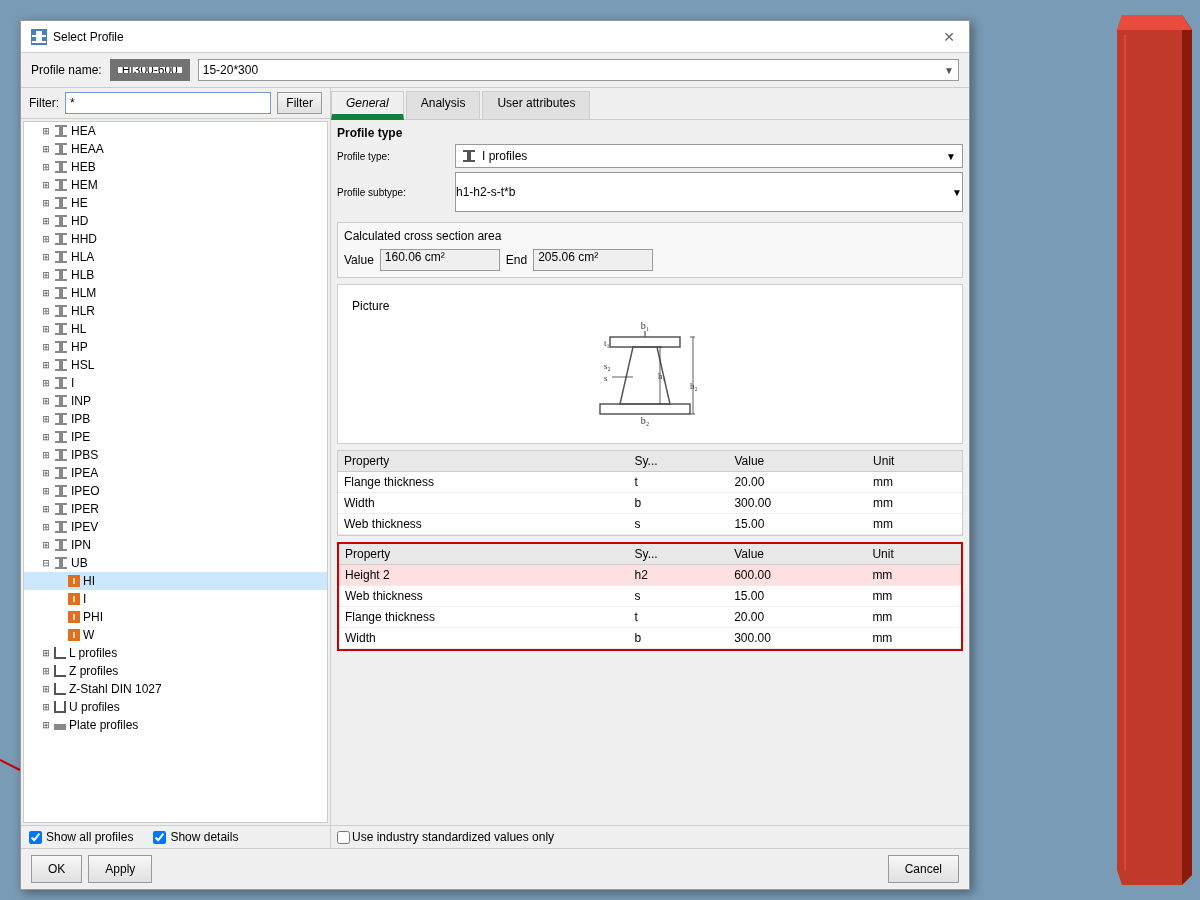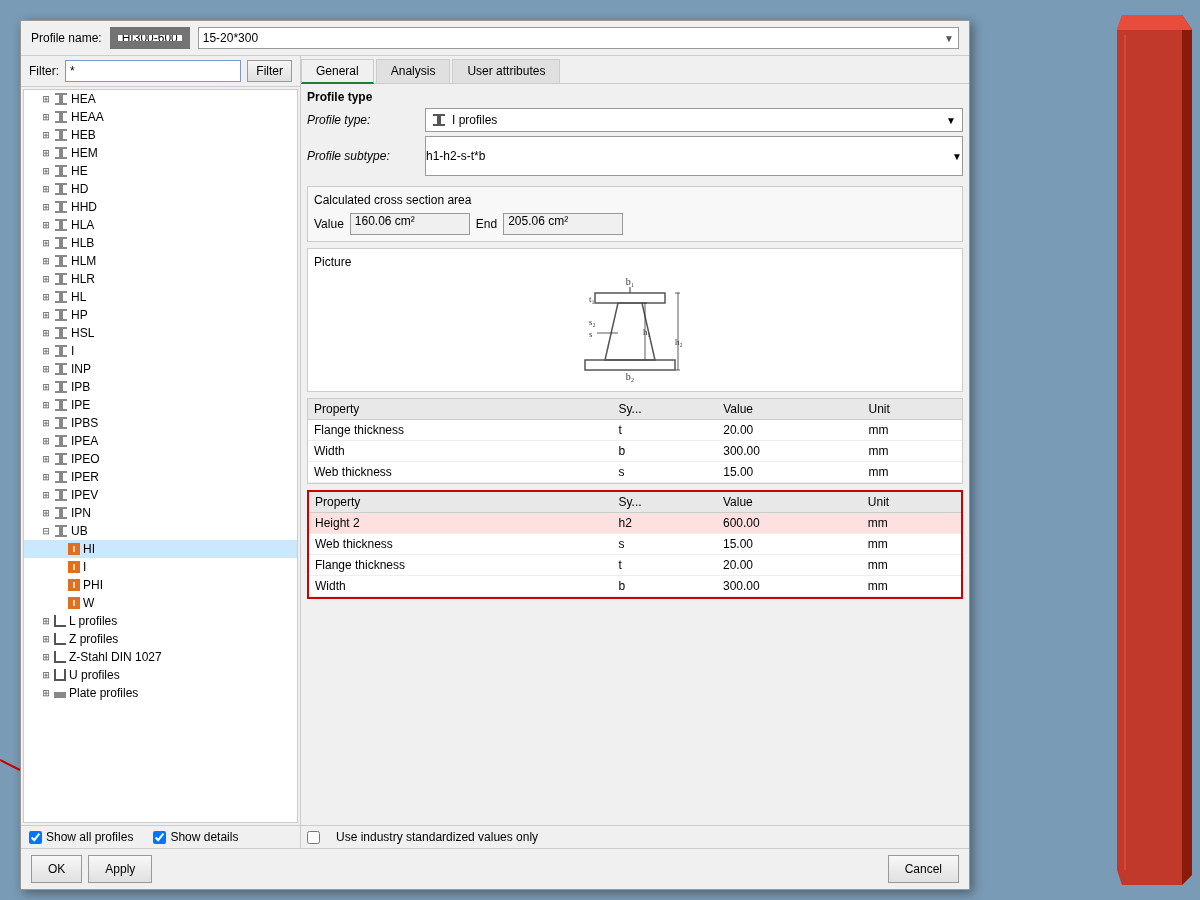--- a/index.html
+++ b/index.html
@@ -125,21 +125,21 @@
 
     
     .main-content {
       display: flex;
       flex: 1;
       overflow: hidden;
     }
 
     
     .left-panel {
-      width: 280px;
+      width: 310px;
       border-right: 1px solid #ccc;
       display: flex;
       flex-direction: column;
       background: #f0f0f0;
     }
 
     .filter-row {
       display: flex;
       align-items: center;
       gap: 6px;
@@ -241,22 +241,23 @@
       border-bottom: none;
       background: #e0e0e0;
       cursor: pointer;
       font-size: 12px;
       margin-right: 2px;
       margin-top: 3px;
     }
 
     .tab.active {
       background: #f0f0f0;
-      border-bottom: 2px solid #15803d;
+      border-bottom: 6px solid #15803d;
       margin-bottom: -1px;
+      font-style: italic;
     }
 
     
     .right-content {
       flex: 1;
       display: flex;
       flex-direction: column;
       padding: 6px;
       gap: 6px;
       overflow-y: auto;
@@ -271,22 +272,21 @@
 
     .form-row {
       display: flex;
       align-items: center;
       gap: 8px;
       margin-bottom: 4px;
     }
 
     .form-label {
       width: 110px;
-      font-size: 12px;
-      font-style: italic;
+      font-size: 10px;
     }
 
     .form-select {
       flex: 1;
       height: 24px;
       border: 1px solid #999;
       background: white;
       font-size: 12px;
       padding: 0 4px;
       display: flex;
@@ -321,21 +321,21 @@
       background: #f0f0f0;
       padding: 0 4px;
       font-size: 12px;
       width: 120px;
     }
 
     
     .picture-box {
       border: 1px solid #ccc;
       background: white;
-      padding: 6px;
+      padding: 14px;
       min-height: 130px;
       display: flex;
       flex-direction: column;
     }
 
     .picture-label {
       font-size: 12px;
       margin-bottom: 6px;
     }
 
@@ -397,21 +397,21 @@
       padding: 3px 6px;
       border-bottom: 1px solid #eee;
     }
 
     
     .bottom-check-row {
       padding: 4px 6px;
       font-size: 12px;
       display: flex;
       align-items: flex-end;
-      gap: 16px;
+      gap: 2px;
       border-top: 1px solid #ccc;
     }
 
     
     .dialog-buttons {
       display: flex;
       justify-content: space-between;
       padding: 6px 10px;
       border-top: 1px solid #ccc;
       background: #f0f0f0;
@@ -466,20 +466,33 @@
     <polygon points="65,0 75,15 75,860 65,870" fill="#8b1a0a"></polygon>
 
     <polygon points="5,0 65,0 75,15 0,15" fill="#e74c3c"></polygon>
 
     <line x1="8" y1="20" x2="8" y2="855" stroke="#e55" stroke-width="2" opacity="0.5"></line>
   </svg>
 </div>
 
 <div class="dialog">
 
+  <div class="dialog-titlebar">
+    <div class="dialog-title-left">
+      <div class="dialog-icon">
+        <svg width="16" height="16">
+          <rect x="1" y="6" width="14" height="2" fill="white"></rect>
+          <rect x="5" y="2" width="6" height="12" fill="white"></rect>
+          <rect x="1" y="12" width="14" height="2" fill="white"></rect>
+        </svg>
+      </div>
+      <span class="title-text">Select Profile</span>
+    </div>
+    <div class="close-btn">✕</div>
+  </div>
 
   <div class="profile-name-row">
     <span class="profile-name-label">Profile name:</span>
     <input type="text" class="profile-name-input" value="HI300-600" style="">
     <div class="profile-name-dropdown">
       <span>15-20*300</span>
       <span class="dropdown-arrow">▼</span>
     </div>
   </div>
 

